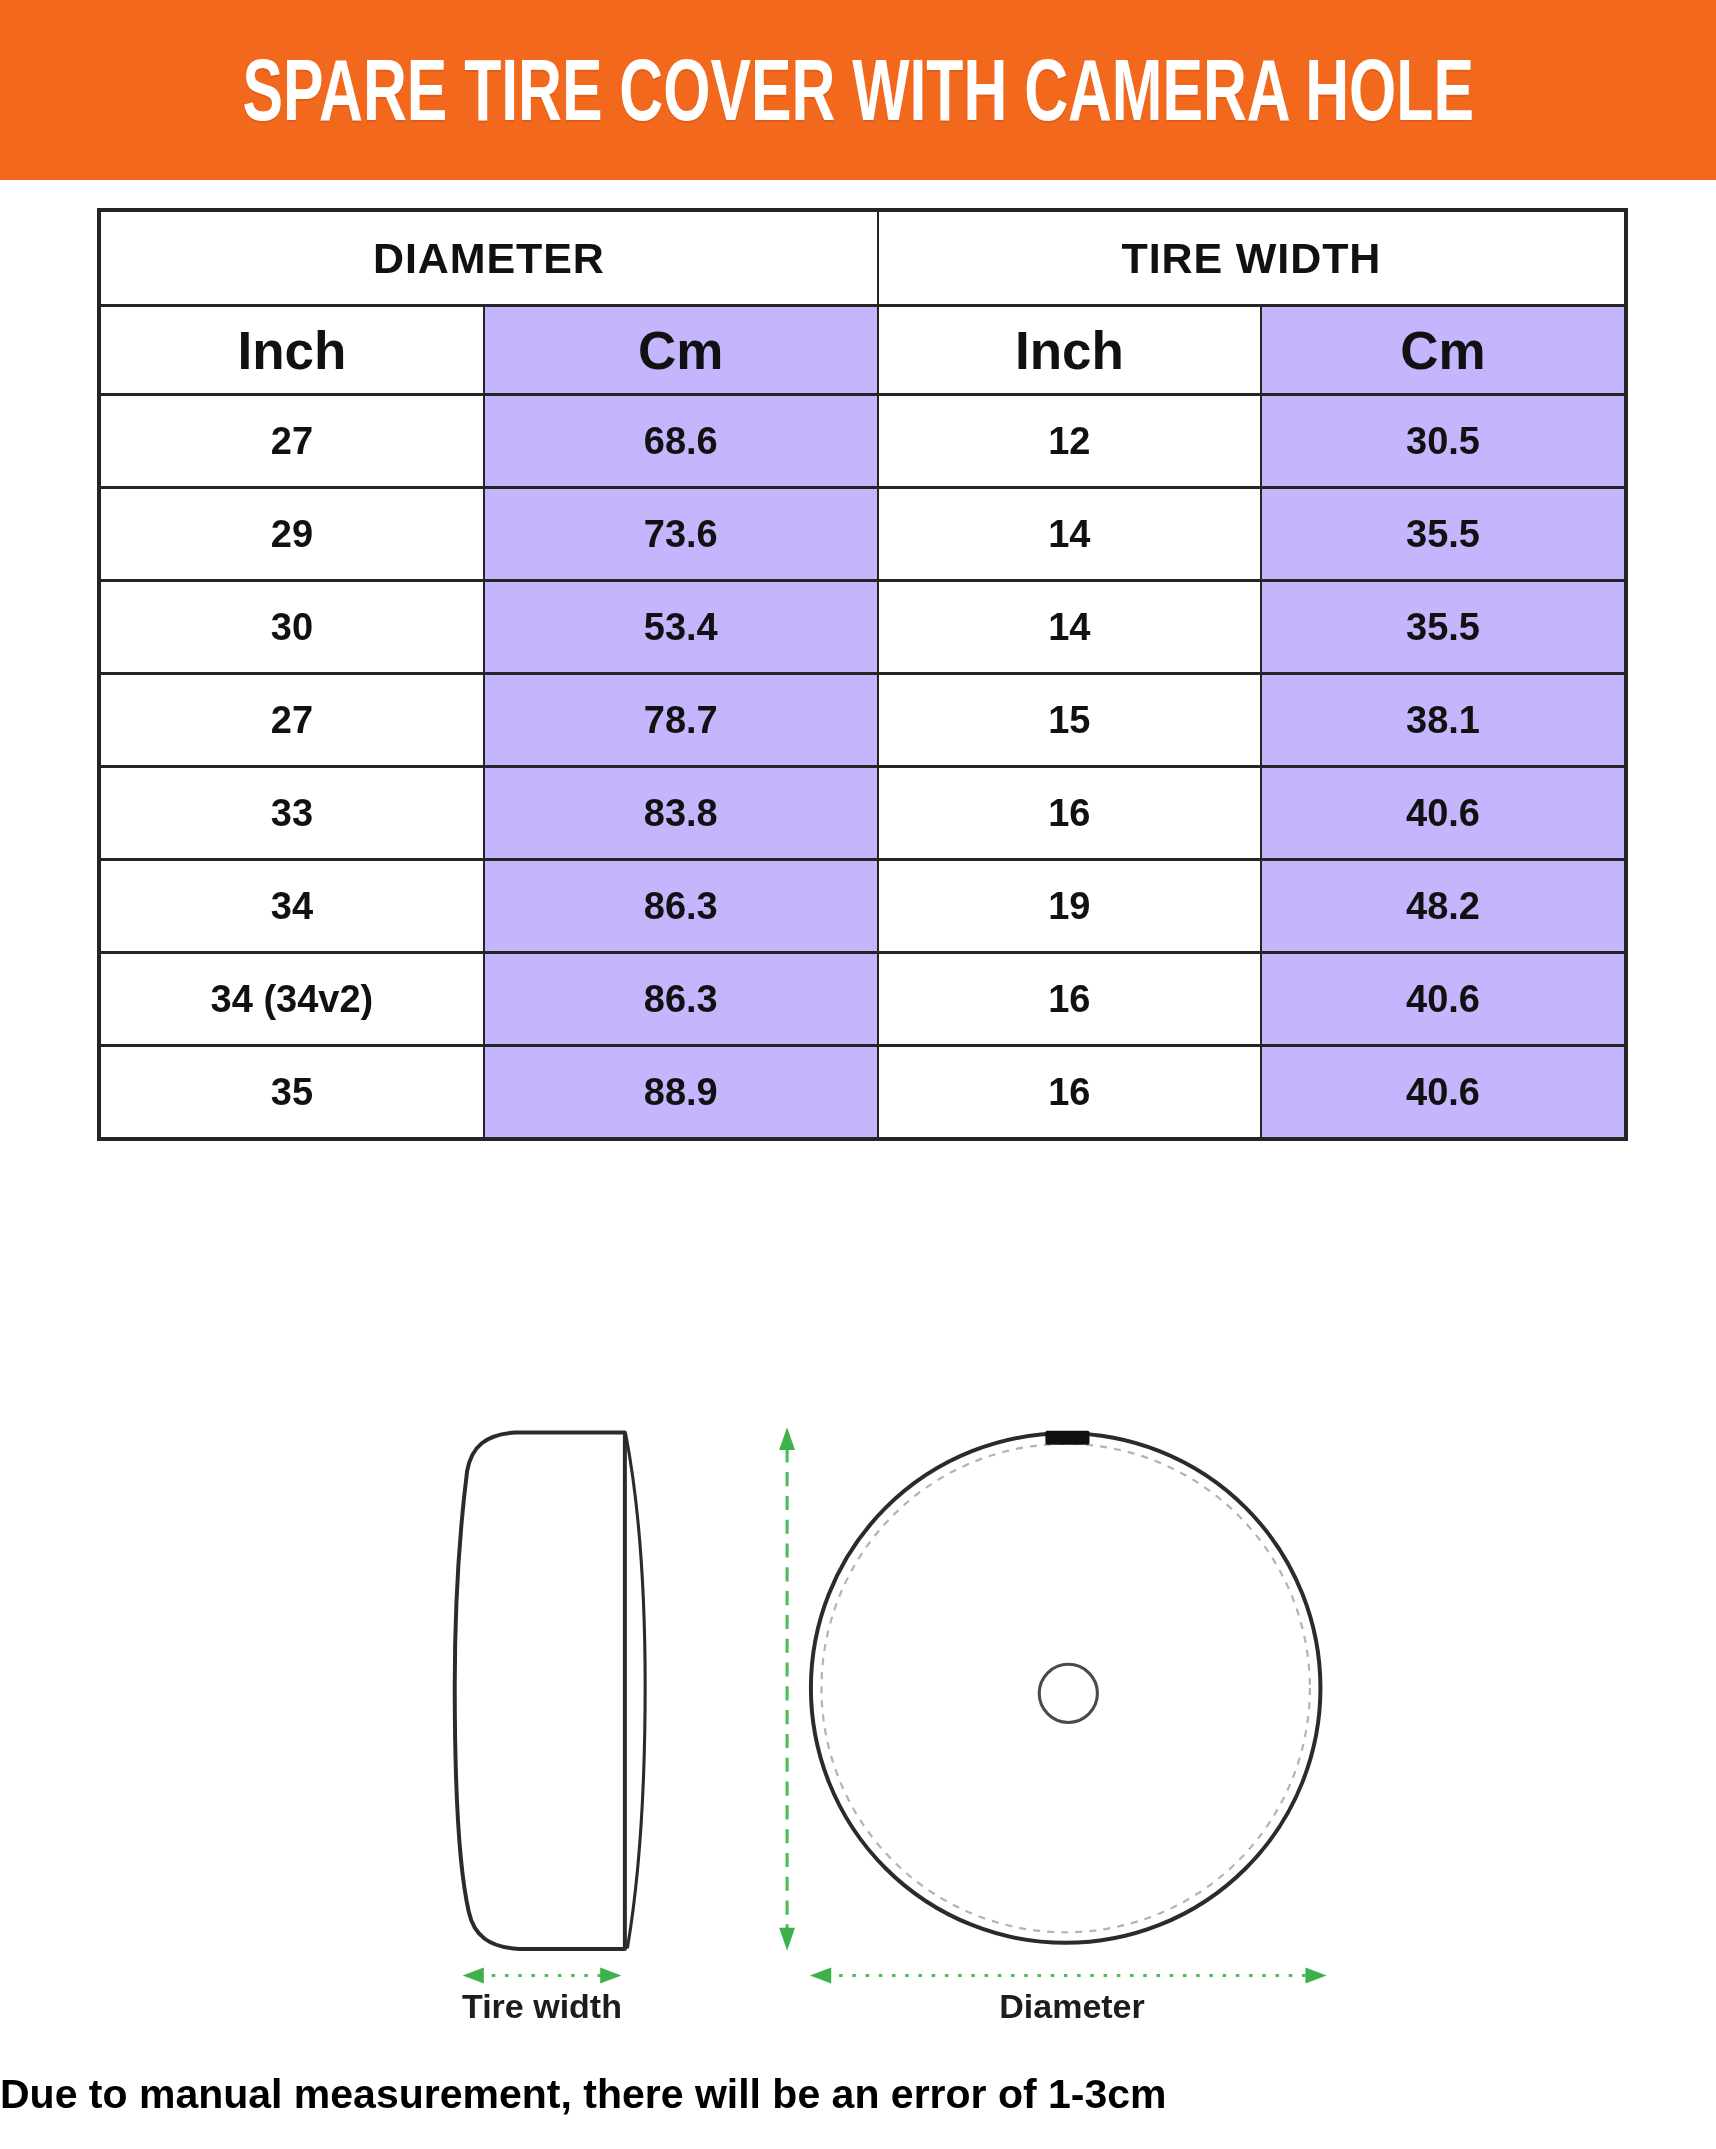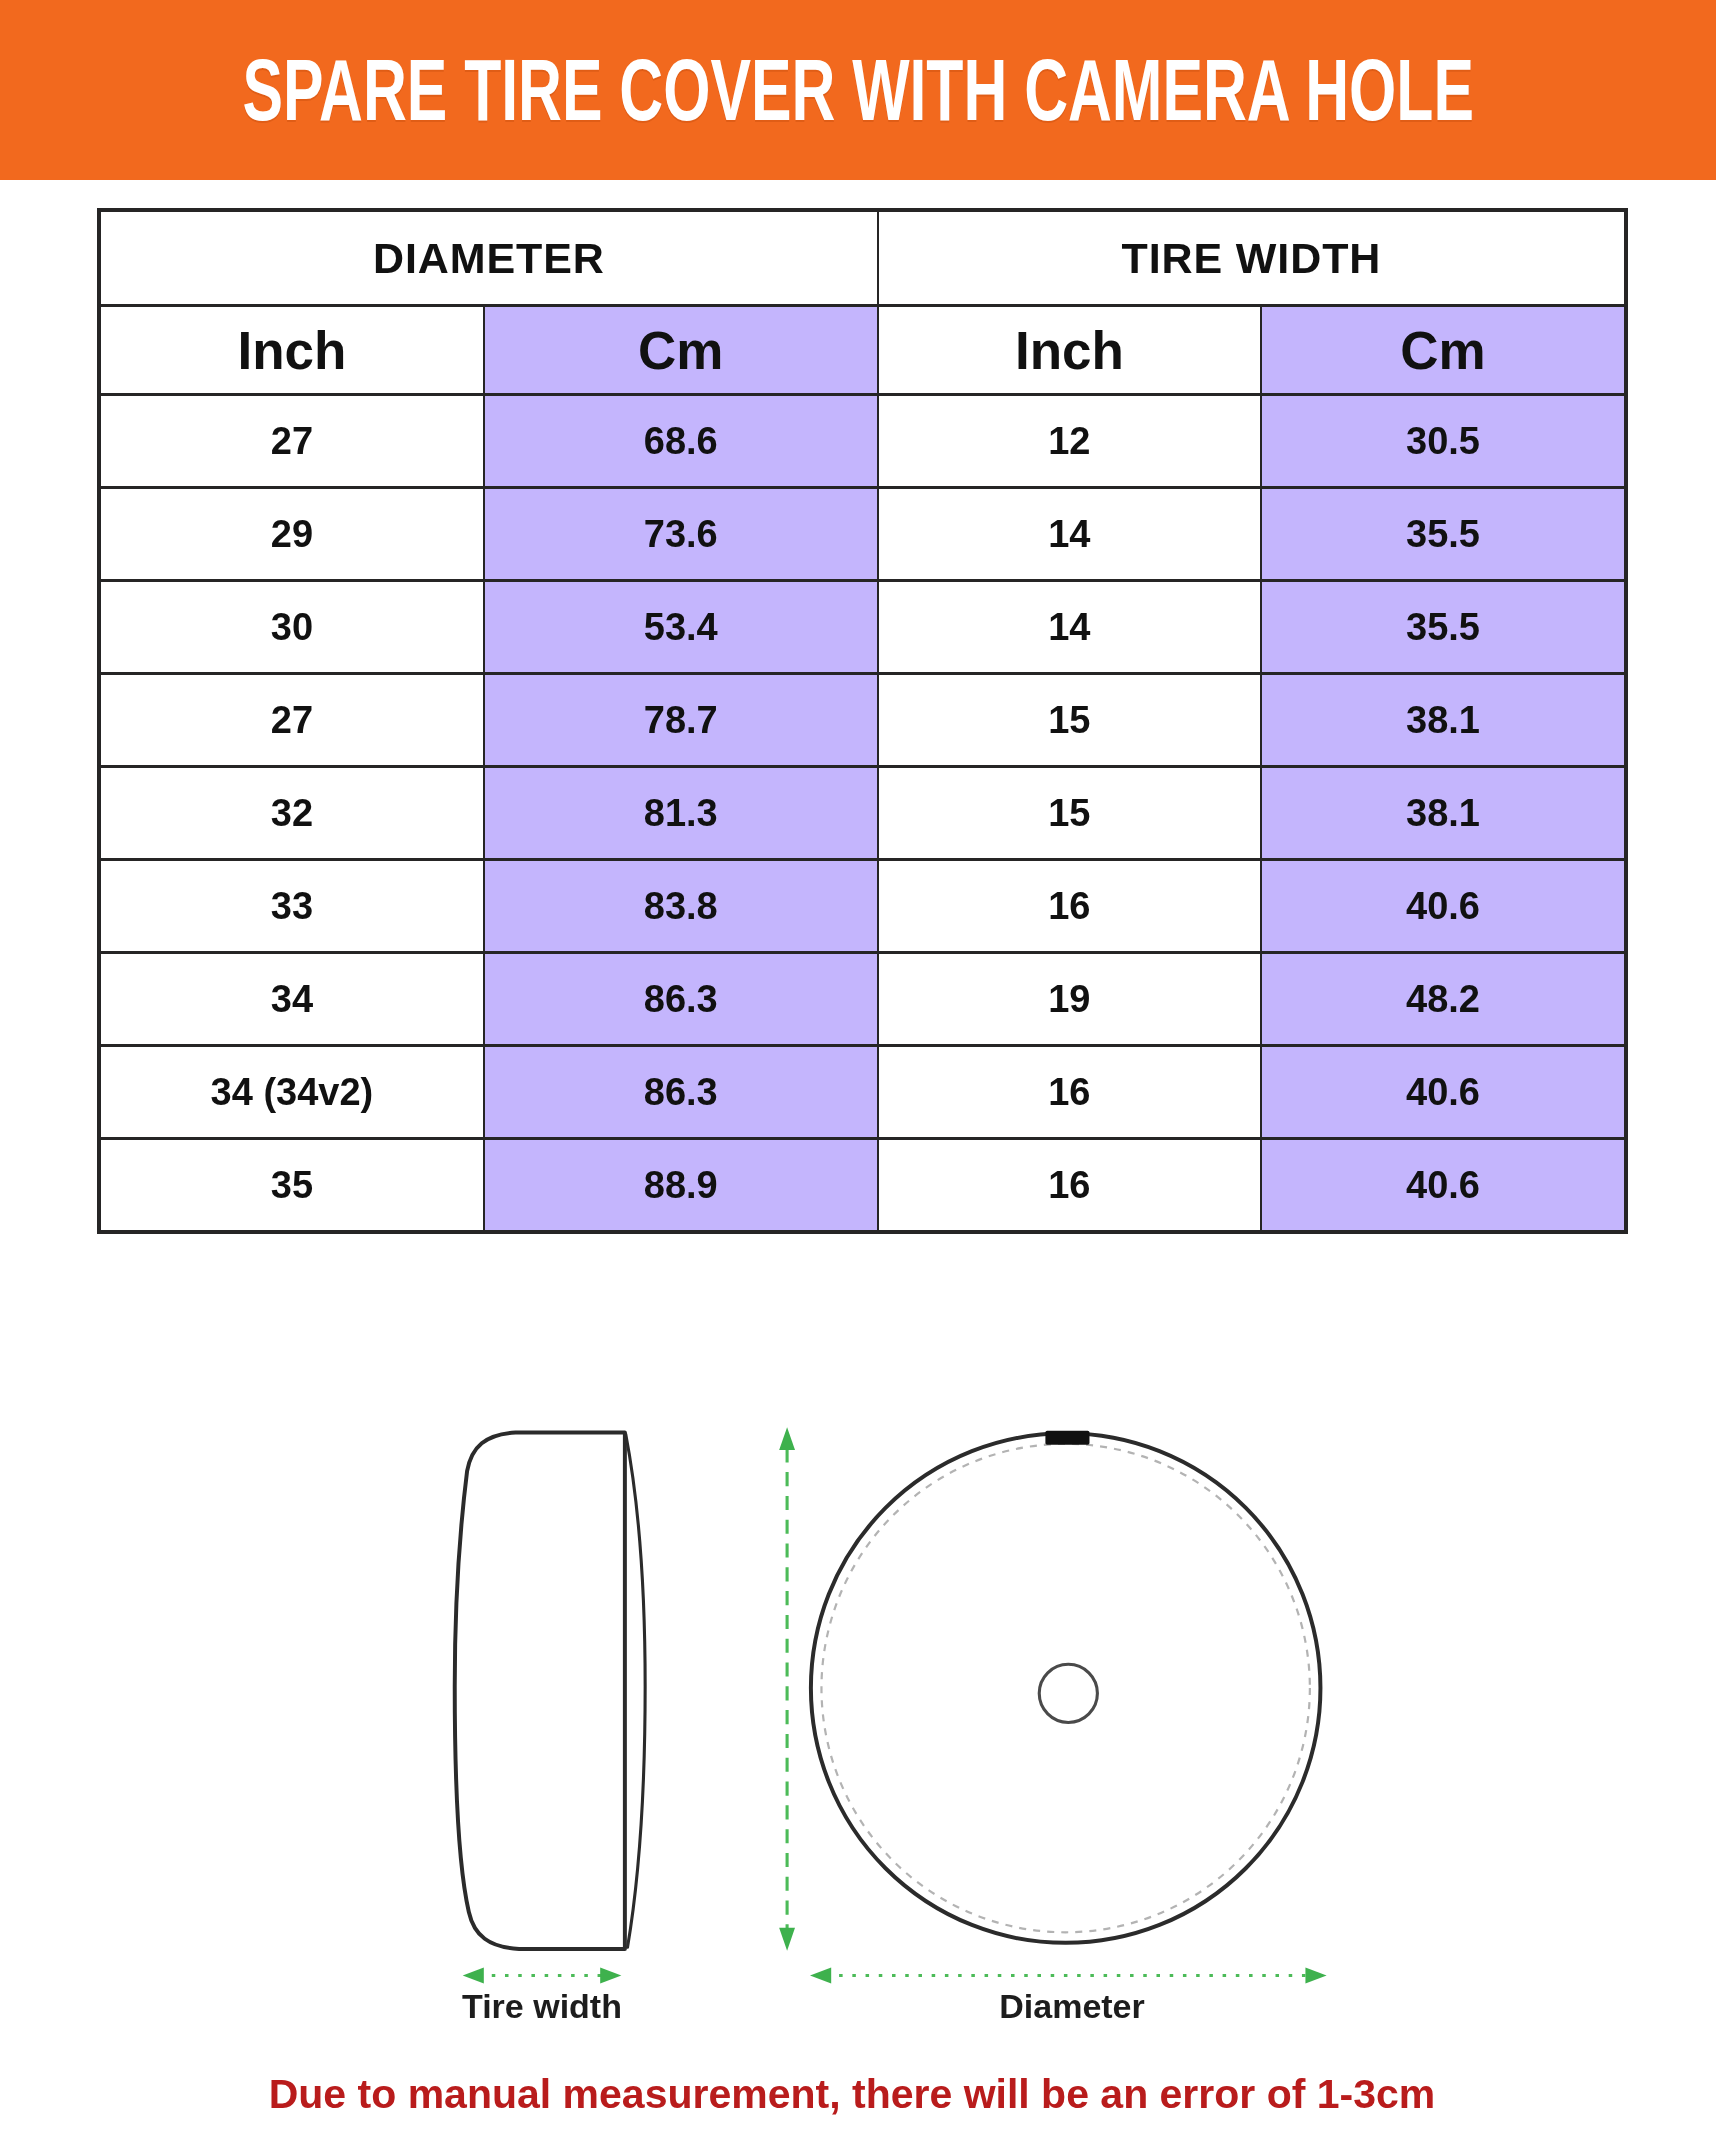--- a/index.html
+++ b/index.html
@@ -34,22 +34,22 @@
   
   .diagram-svg{position:absolute;left:0;top:1376px;}
   .dim-label{
     position:absolute;width:300px;text-align:center;
     font-size:34px;font-weight:bold;color:#1d1d1d;
   }
   .label-tirewidth{left:392px;top:1987px;}
   .label-diameter{left:922px;top:1987px;}
   
   .note{
-    position:absolute;left:0;top:2071px;width:1704px;text-align:center;
-    font-size:41px;font-weight:bold;color:#b91c1c;
+    position:absolute;left:0;top:2071px;width:1704px;text-align:left;
+    font-size:41px;font-weight:bold;color:#000000;
   }
 </style>
 </head>
 <body>
 
 <div class="page">
 
   <div class="banner">
     <h1>SPARE TIRE COVER WITH CAMERA HOLE</h1>
   </div>
@@ -88,26 +88,20 @@
       </tr>
       <tr>
         <td>30</td>
         <td class="shade">53.4</td>
         <td>14</td>
         <td class="shade">35.5</td>
       </tr>
       <tr>
         <td>27</td>
         <td class="shade">78.7</td>
-        <td>15</td>
-        <td class="shade">38.1</td>
-      </tr>
-      <tr>
-        <td>32</td>
-        <td class="shade">81.3</td>
         <td>15</td>
         <td class="shade">38.1</td>
       </tr>
       <tr>
         <td>33</td>
         <td class="shade">83.8</td>
         <td>16</td>
         <td class="shade">40.6</td>
       </tr>
       <tr>

